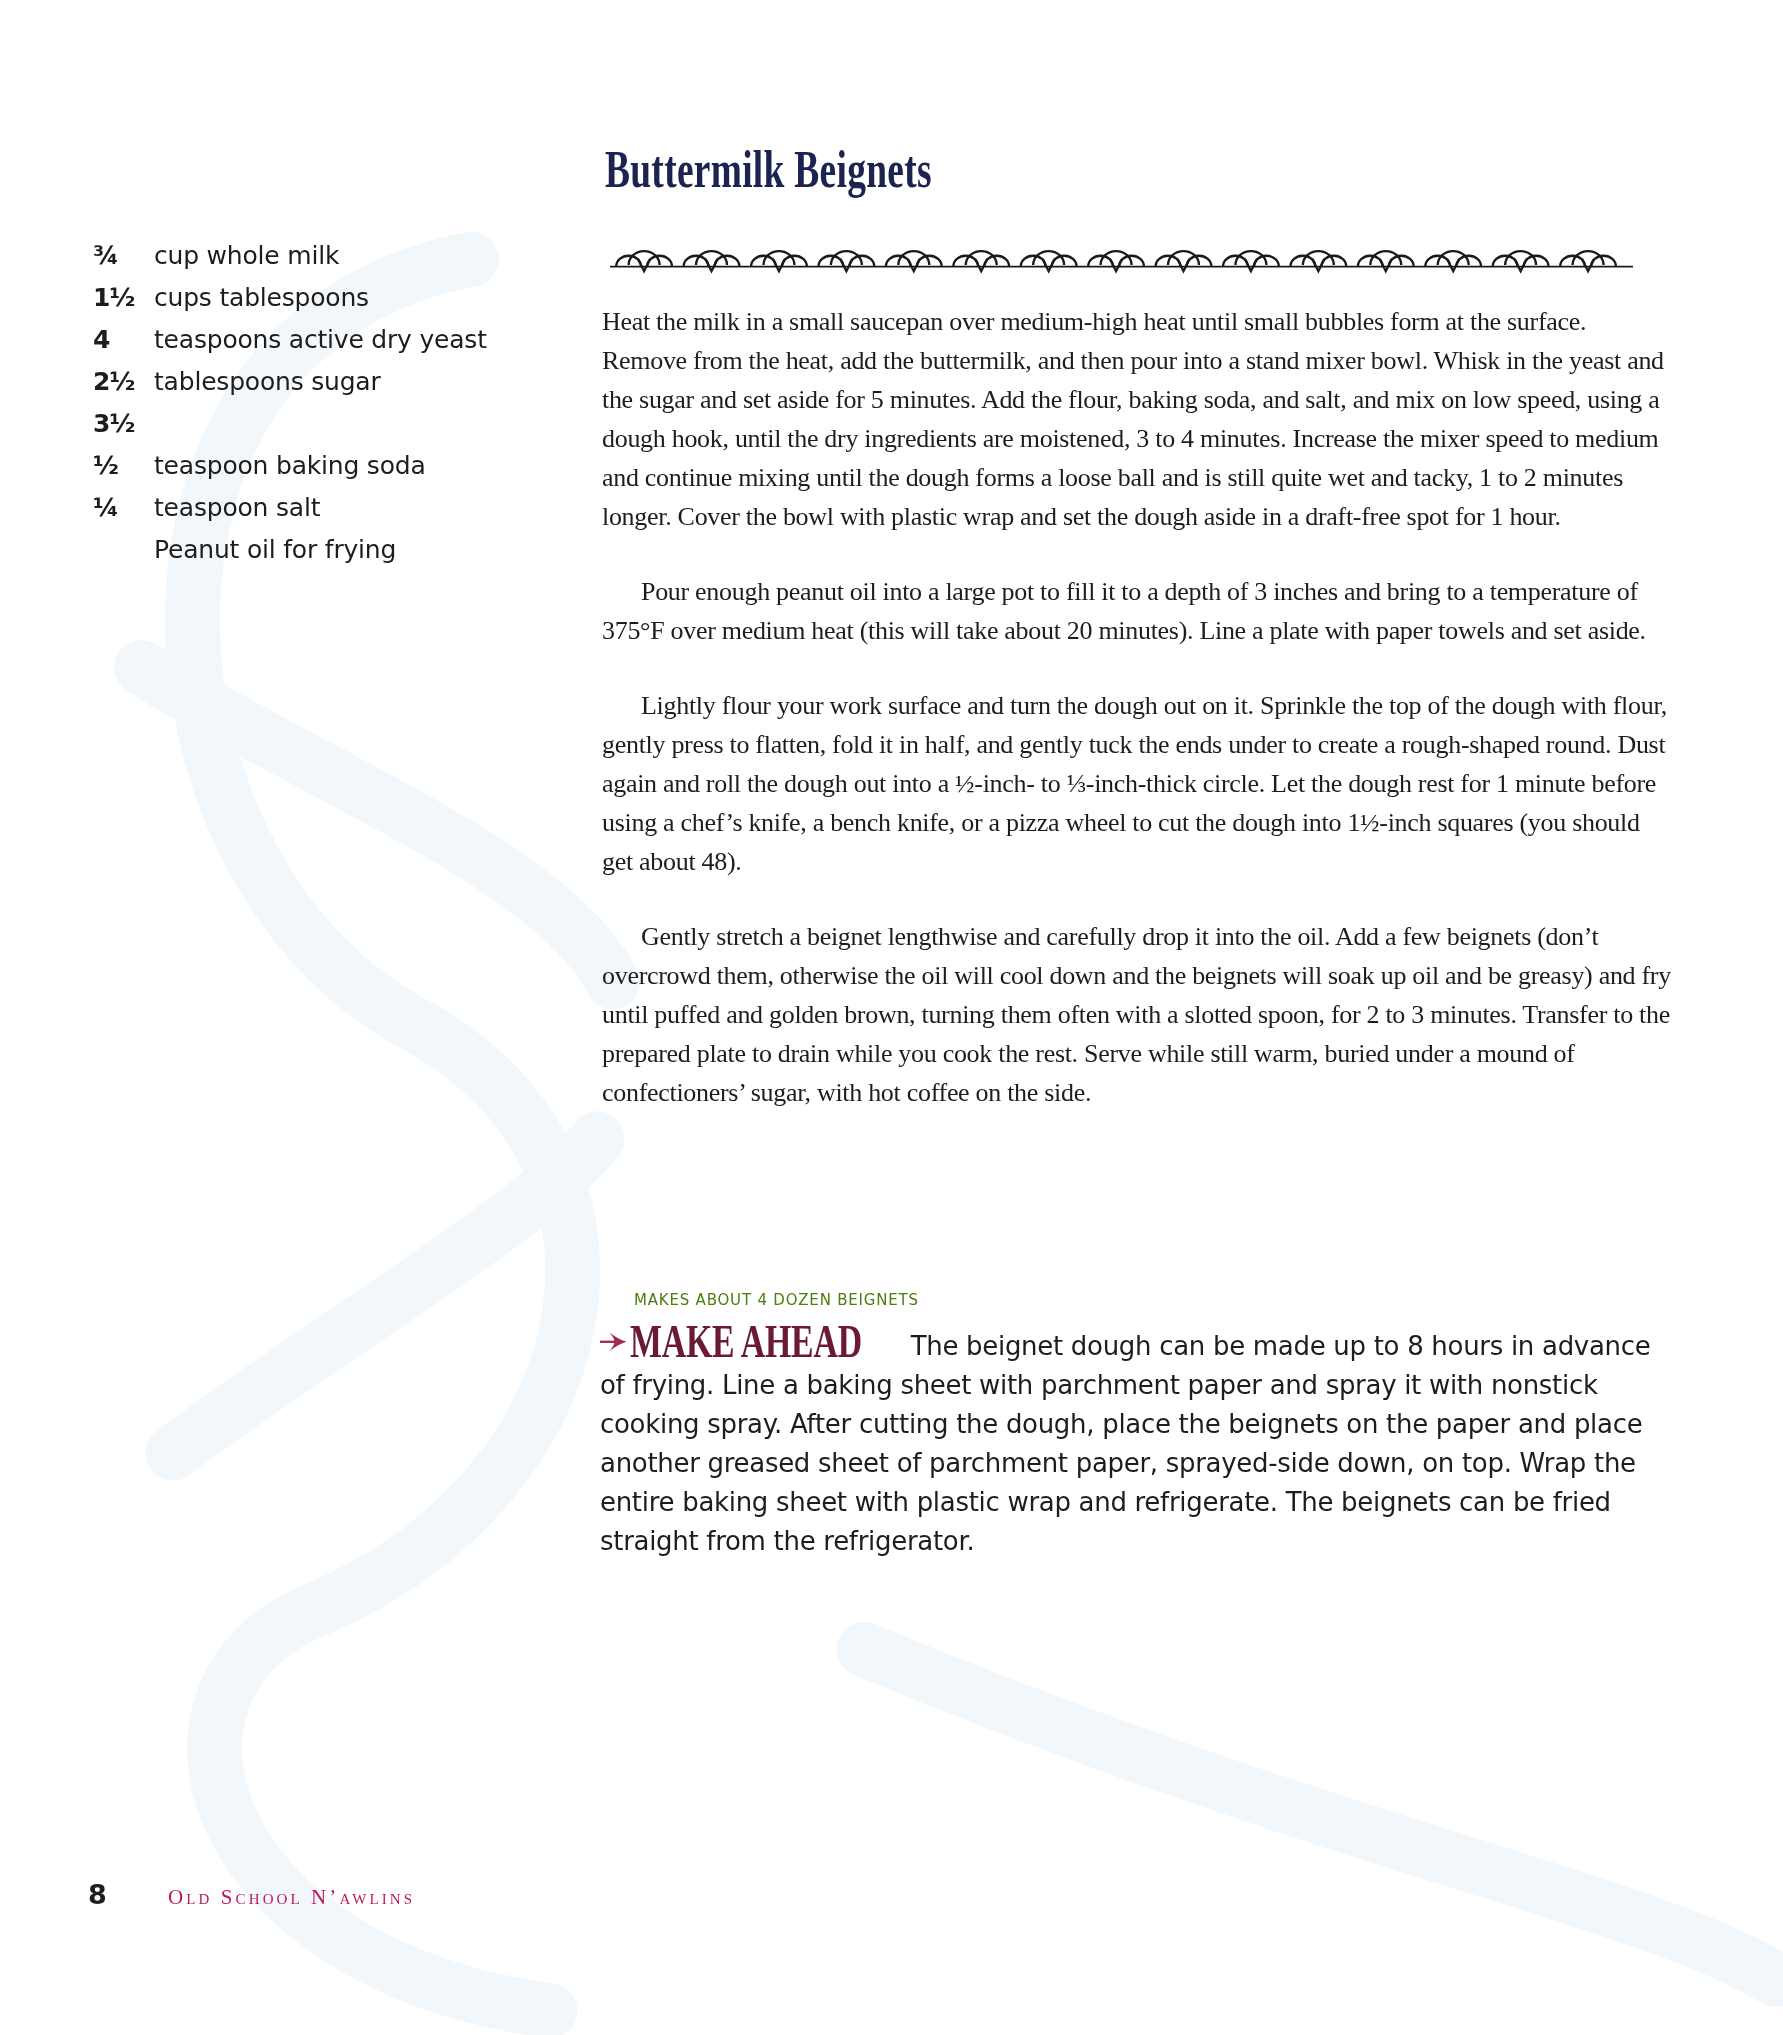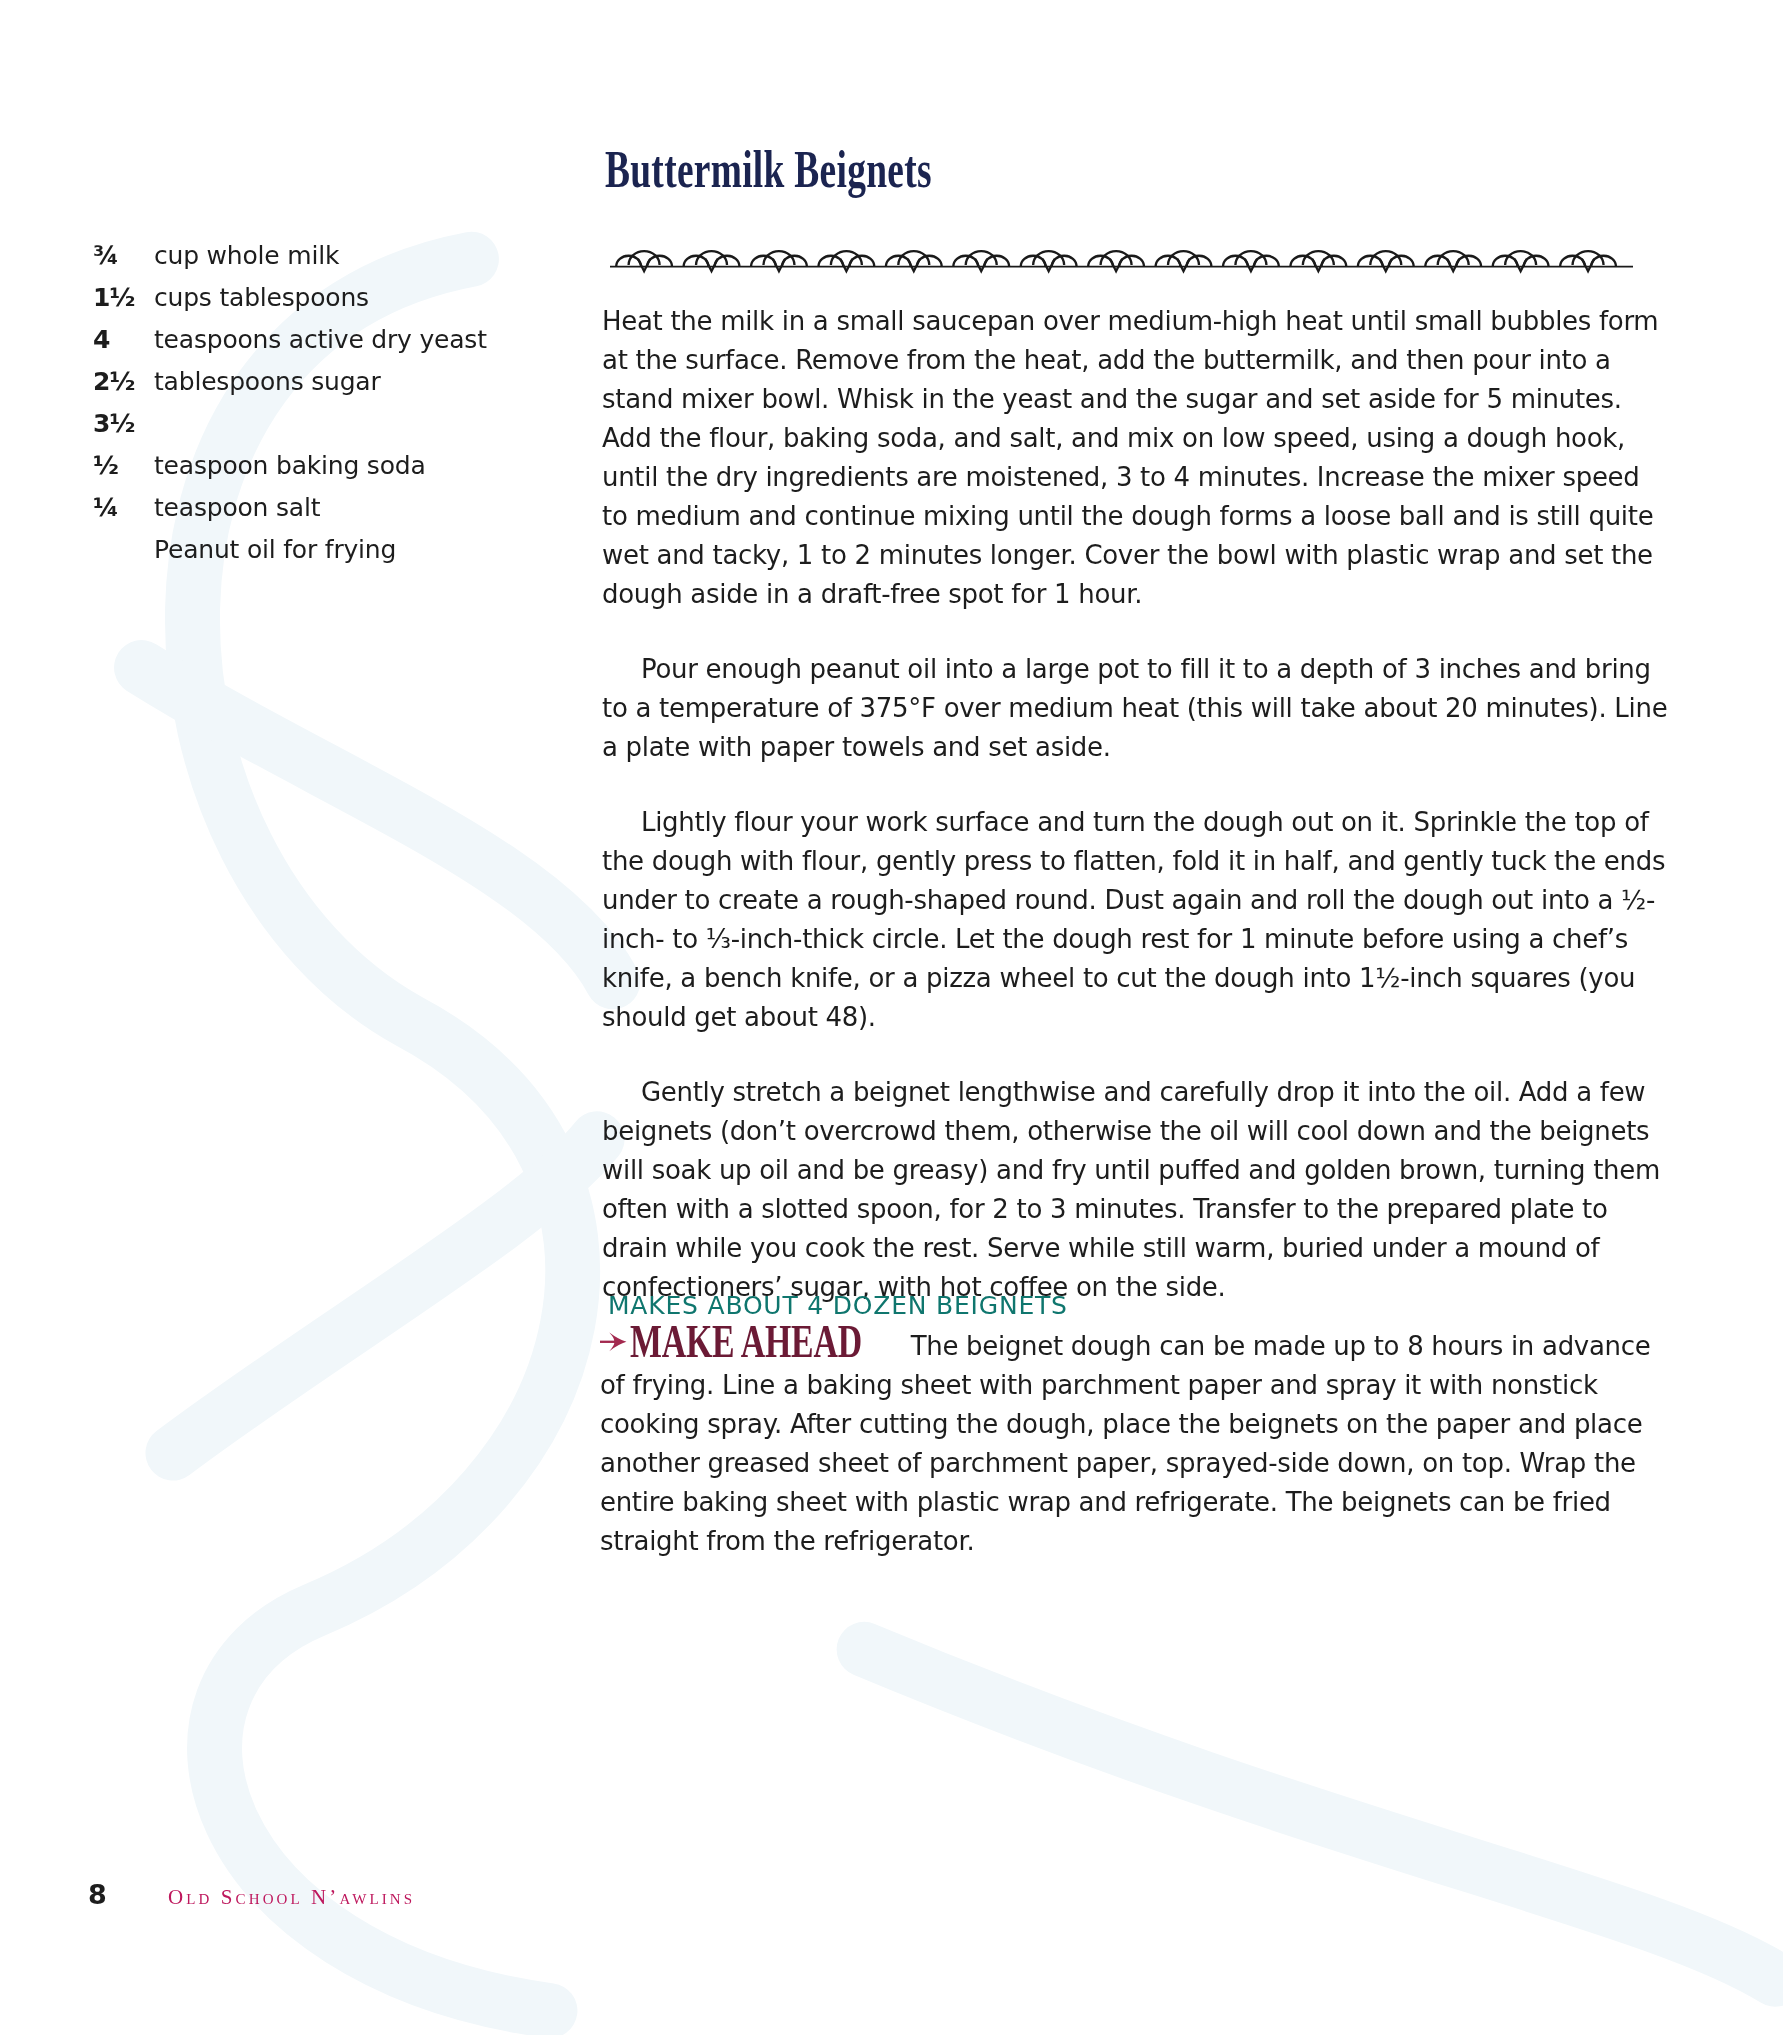--- a/index.html
+++ b/index.html
@@ -32,28 +32,29 @@
     font-size: 25px; line-height: 31px;
   }
   .ing-row { display: flex; margin-bottom: 11px; }
   .ing-qty { width: 61px; flex: 0 0 61px; font-weight: bold; letter-spacing: -0.8px; }
   .ing-text { flex: 1; font-weight: normal; letter-spacing: -0.2px; }
 
   .body-text {
     position: absolute; left: 602px; top: 302px; width: 1070px;
     font-size: 26px; line-height: 39px;
     letter-spacing: -0.3px;
+    font-family: Liberation Serif, serif;
   }
   .body-text p { margin: 0 0 17.3px 0; }
   .body-text p.indent { text-indent: 39px; margin-top: 36px; }
 
   .yield {
-    position: absolute; left: 608px; top: 1291px;
-    font-size: 25px; letter-spacing: 0.8px;
-    color: #0f766e;
+    position: absolute; left: 634px; top: 1291px;
+    font-size: 15px; letter-spacing: 0.8px;
+    color: #4d7c0f;
   }
 
   .make-ahead {
     position: absolute; left: 600px; top: 1322px; width: 1070px;
     font-size: 26px; line-height: 39px; letter-spacing: -0.3px;
   }
   .ma-label {
     display: inline-block;
     font-family: "Liberation Serif", serif;
     font-weight: bold;

